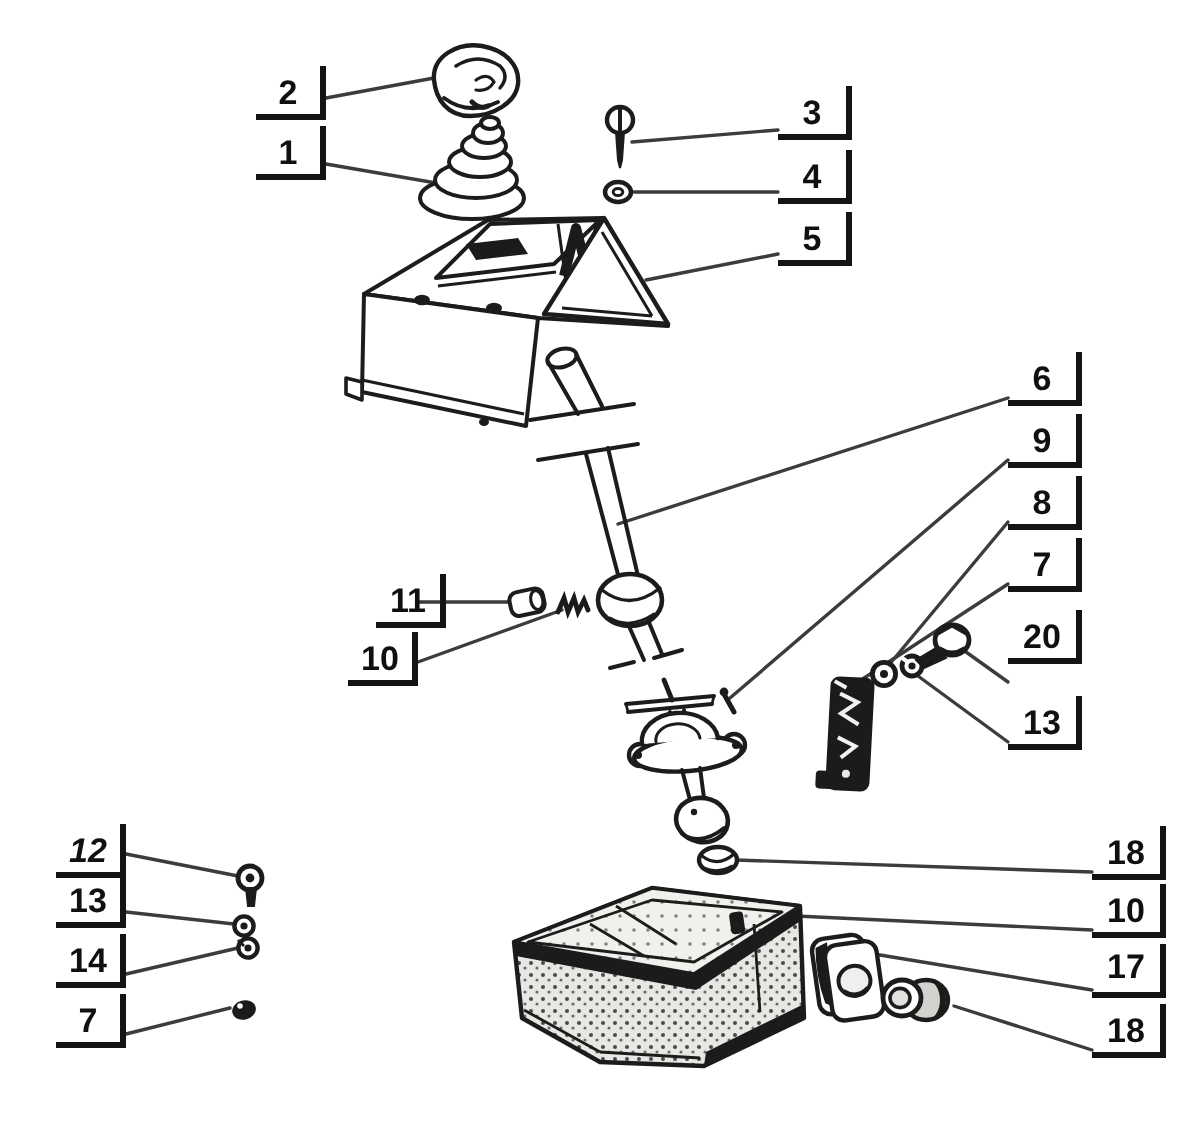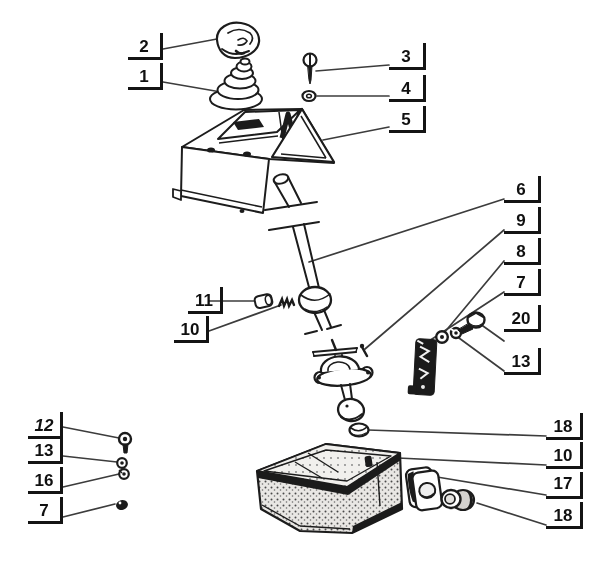--- a/index.html
+++ b/index.html
@@ -286,21 +286,21 @@
       <div class="callout" style="left: 174px; top: 316px; width: 35px; height: 27px; border-color: rgb(20, 20, 20);">
         <span class="callout-num">10</span>
       </div>
       <div class="callout" style="left: 28px; top: 412px; width: 35px; height: 27px; border-color: rgb(20, 20, 20); font-style: italic;">
         <span class="callout-num">12</span>
       </div>
       <div class="callout" style="left: 28px; top: 437px; width: 35px; height: 27px; border-color: rgb(20, 20, 20);">
         <span class="callout-num">13</span>
       </div>
       <div class="callout" style="left: 28px; top: 467px; width: 35px; height: 27px; border-color: rgb(20, 20, 20);">
-        <span class="callout-num">16</span>
+        <span class="callout-num">14</span>
       </div>
       <div class="callout" style="left: 28px; top: 497px; width: 35px; height: 27px; border-color: rgb(20, 20, 20);">
         <span class="callout-num">7</span>
       </div>
       <div class="callout" style="left: 546px; top: 413px; width: 37px; height: 27px; border-color: rgb(20, 20, 20);">
         <span class="callout-num">18</span>
       </div>
       <div class="callout" style="left: 546px; top: 442px; width: 37px; height: 27px; border-color: rgb(20, 20, 20);">
         <span class="callout-num">10</span>
       </div>

